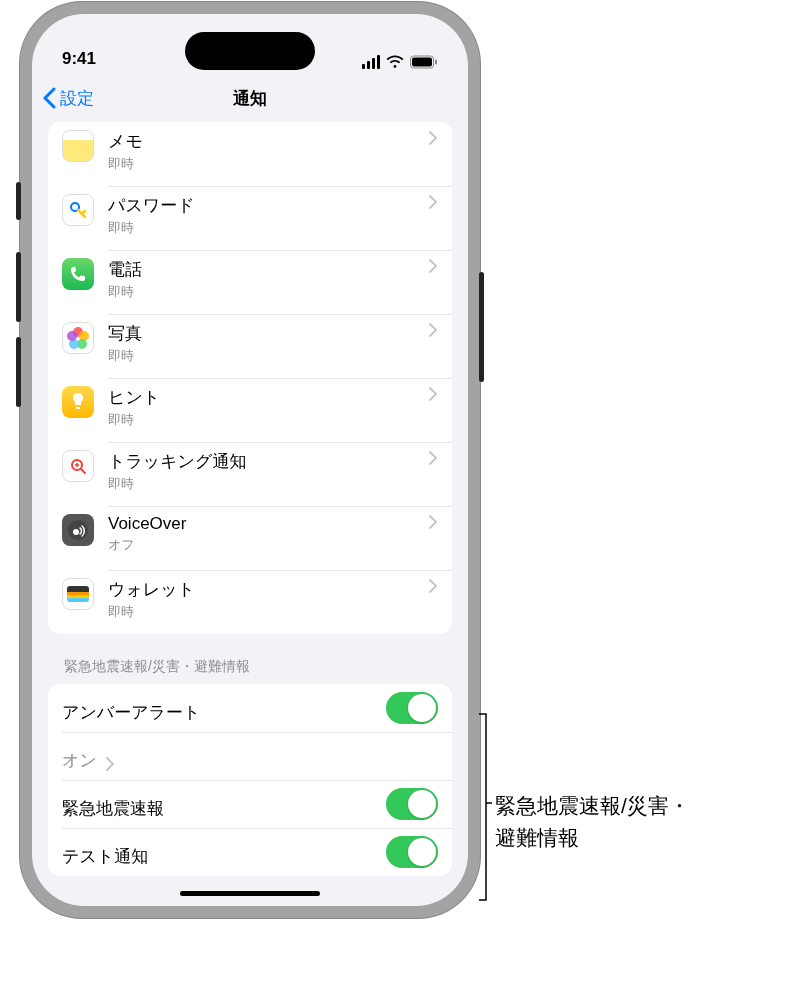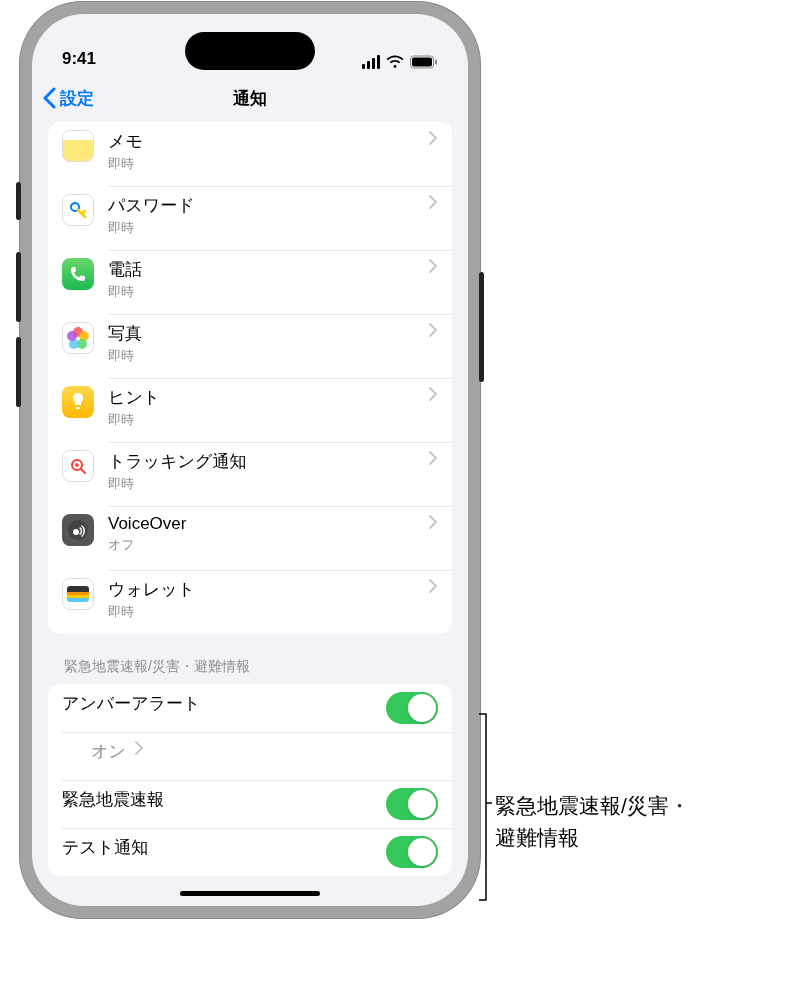--- a/index.html
+++ b/index.html
@@ -82,21 +82,20 @@
       position: relative;
       padding: 0 10px;
       background: #f2f2f7;
     }
     .back-btn {
       display: flex;
       align-items: center;
       color: #007aff;
       font-size: 17px;
       cursor: pointer;
-      font-weight: bold;
     }
     .back-chevron {
       width: 14px;
       height: 22px;
       margin-right: 4px;
     }
     .nav-title {
       position: absolute;
       left: 50%;
       transform: translateX(-50%);
@@ -147,21 +146,21 @@
       height: 16px;
       flex-shrink: 0;
     }
     .section-header {
       font-size: 14px;
       color: #8e8e93;
       padding: 24px 16px 8px;
     }
     .alert-row {
       display: flex;
-      align-items: flex-start;
+      align-items: flex-end;
       min-height: 48px;
       padding: 8px 14px;
       cursor: pointer;
       position: relative;
     }
     .alert-row + .alert-row::before {
       content: "";
       position: absolute;
       top: 0;
       left: 14px;
@@ -186,21 +185,20 @@
       background: #fff;
       border-radius: 50%;
       top: 2px;
       right: 2px;
       box-shadow: 0 1px 3px rgba(0,0,0,0.2);
     }
     .value-text {
       font-size: 17px;
       color: #8e8e93;
       margin-right: 8px;
-      margin-left: 29px;
     }
     .home-indicator {
       position: absolute;
       bottom: 10px;
       left: 50%;
       transform: translateX(-50%);
       width: 140px;
       height: 5px;
       background: #000;
       border-radius: 3px;

